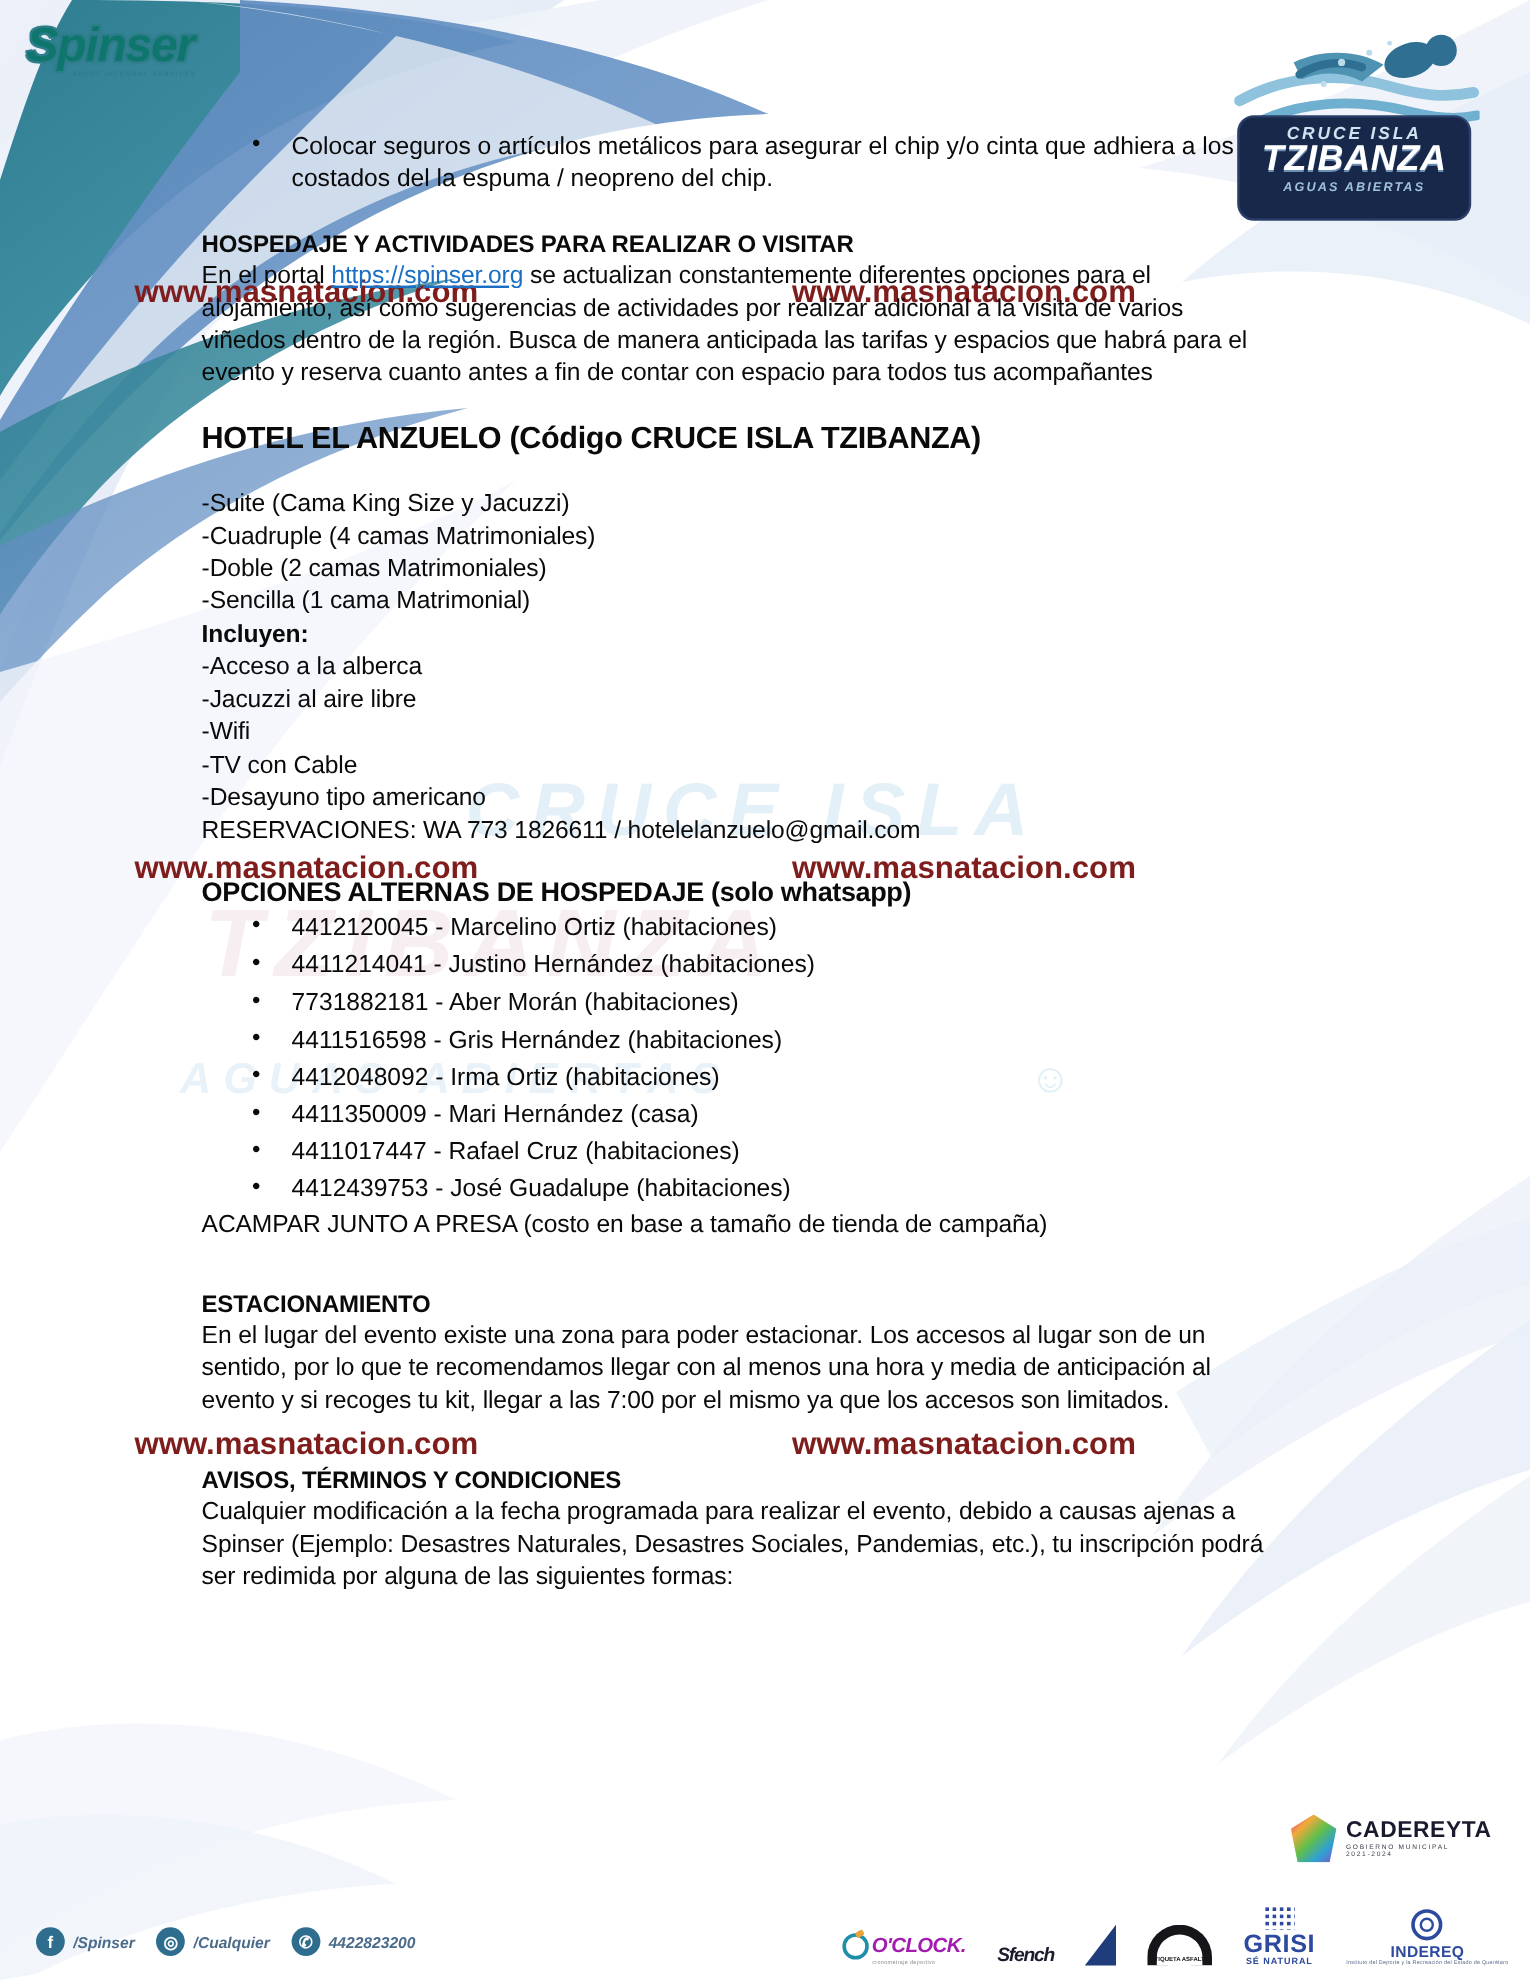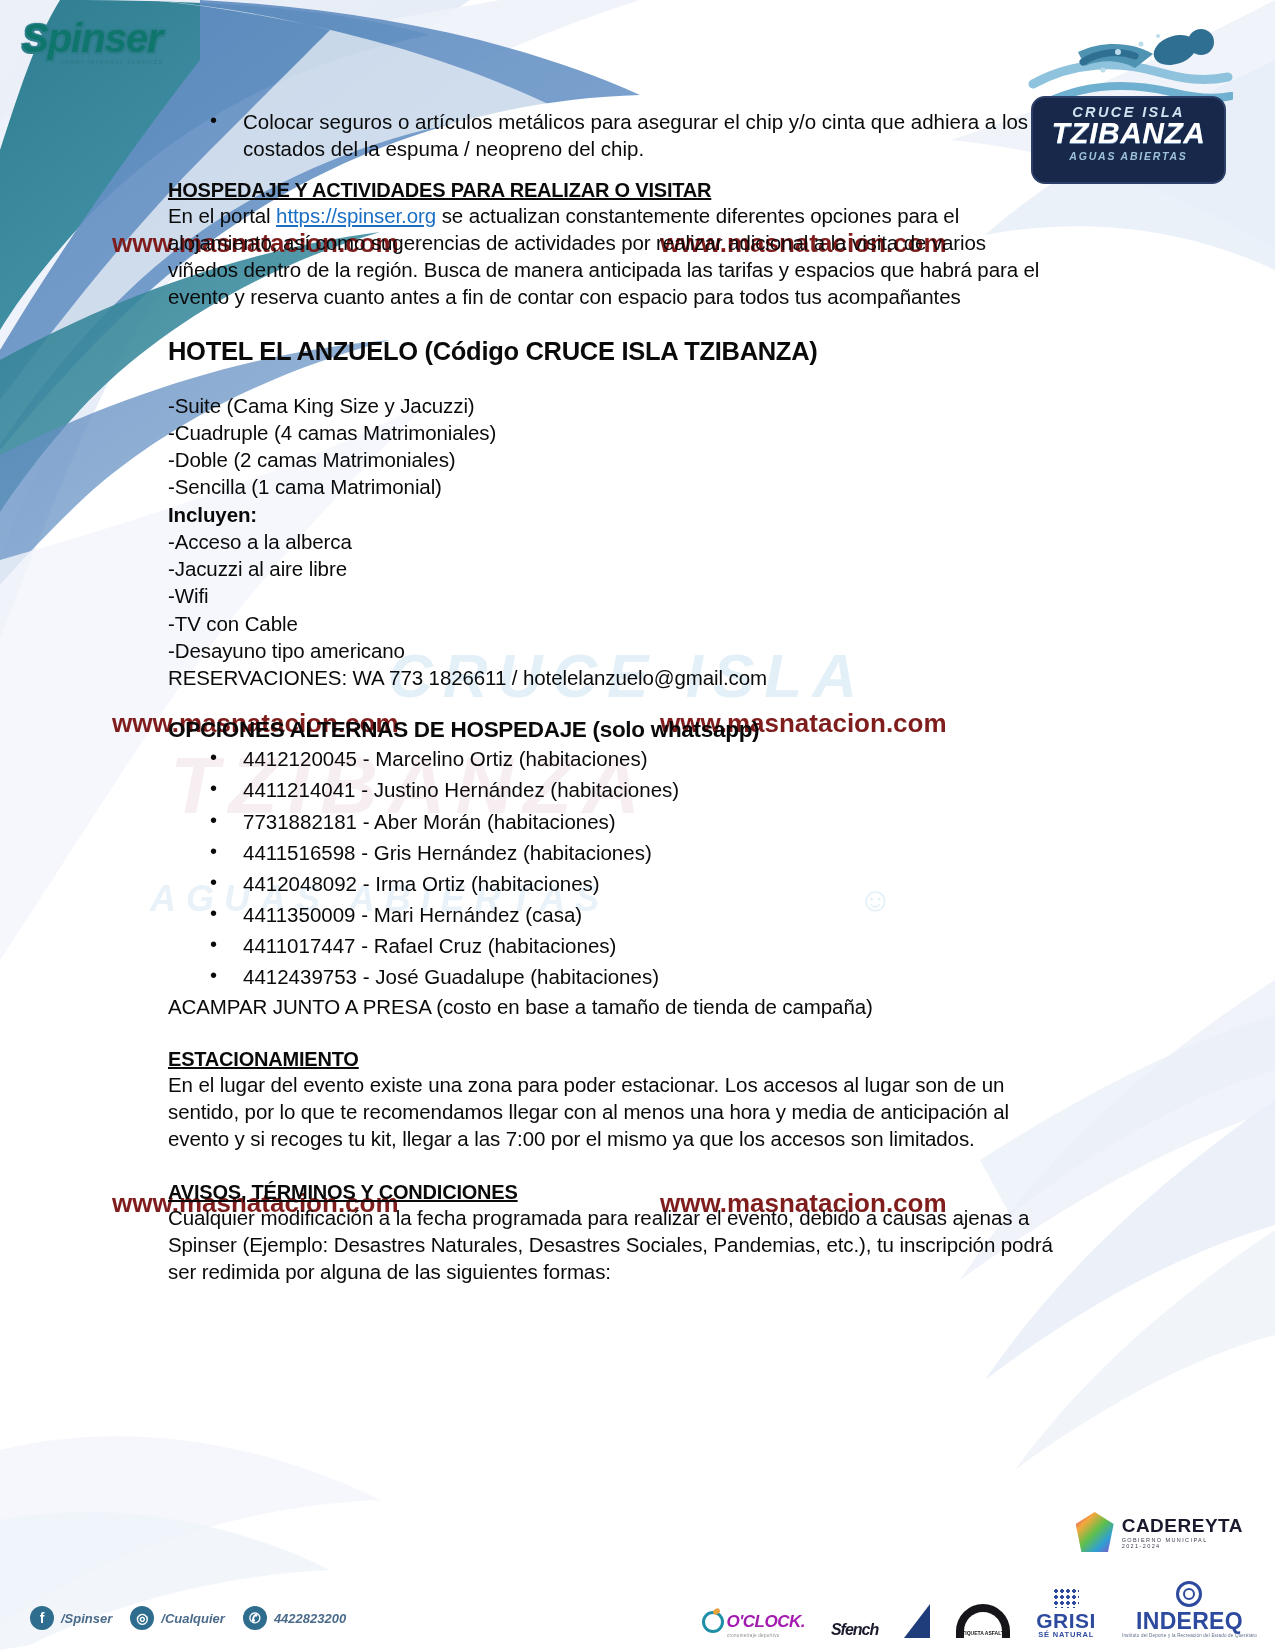--- a/index.html
+++ b/index.html
@@ -127,22 +127,21 @@
   .body-text {
     font-size: 20.5px;
     line-height: 1.33;
     font-weight: 300;
     letter-spacing: -0.1px;
   }
   .sec-head {
     font-size: 20px;
     font-weight: bold;
     letter-spacing: -0.2px;
-    margin-top: 2px;
-    text-decoration: underline;
+    margin-top: 16px;
   }
   .hotel-head {
     font-size: 25.5px;
     font-weight: bold;
     letter-spacing: -0.3px;
   }
   .opciones-head {
     font-size: 22.5px;
     font-weight: bold;
     letter-spacing: -0.3px;
@@ -280,21 +279,21 @@
     border-radius: 50%;
     position: relative;
   }
   .indereq-mark::after {
     content: "";
     position: absolute;
     inset: 4px;
     border: 2.5px solid #2d4a9e;
     border-radius: 50%;
   }
-  .indereq-txt { font-size: 23px; font-weight: bold; color: #2d4a9e; letter-spacing: 0.3px; }
+  .indereq-txt { font-size: 13px; font-weight: bold; color: #2d4a9e; letter-spacing: 0.3px; }
   .indereq-sub { font-size: 4.5px; color: #5a6a8a; letter-spacing: 0.2px; margin-top: 1px; }
 
   .etiqueta-mark {
     width: 54px; height: 34px;
     border: 8px solid #16161a;
     border-bottom: none;
     border-radius: 40px 40px 0 0;
     position: relative;
   }
   .etiqueta-txt {

